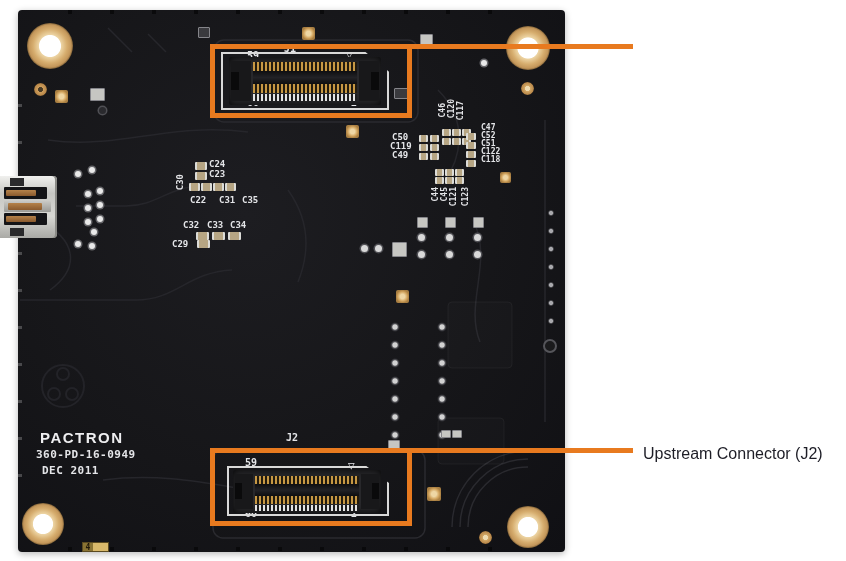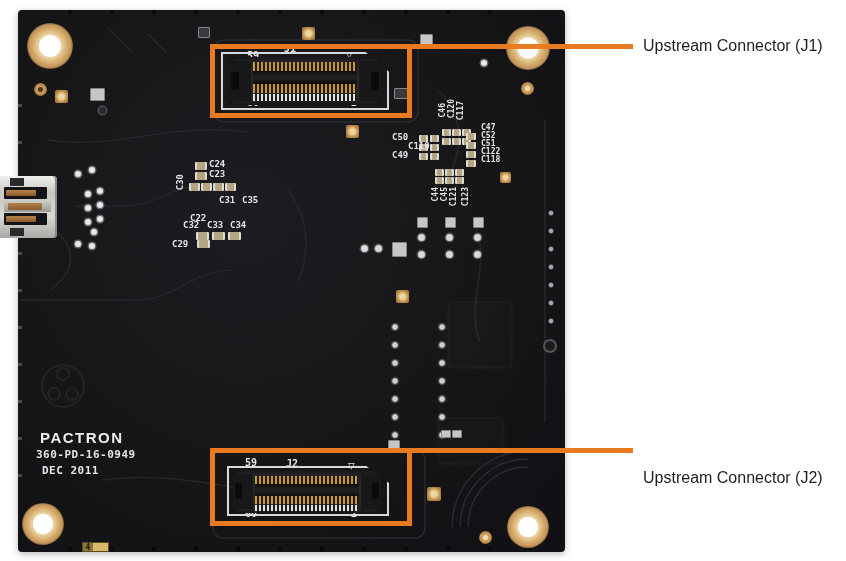--- a/index.html
+++ b/index.html
@@ -182,21 +182,21 @@
   <div class="cap" style="left:213px;top:183px;width:11px;"></div>
   <div class="cap" style="left:225px;top:183px;width:11px;"></div>
   <div class="cap" style="left:196px;top:232px;width:13px;"></div>
   <div class="cap" style="left:212px;top:232px;width:13px;"></div>
   <div class="cap" style="left:228px;top:232px;width:13px;"></div>
   <div class="cap" style="left:197px;top:240px;width:13px;"></div>
 
   <div class="silk" style="left:209px;top:159px;">C24</div>
   <div class="silk" style="left:209px;top:169px;">C23</div>
   <div class="silk v" style="left:175px;top:174px;">C30</div>
-  <div class="silk" style="left:190px;top:195px;margin-top:18px;">C22</div>
+  <div class="silk" style="left:190px;top:195px;">C22</div>
   <div class="silk" style="left:219px;top:195px;">C31</div>
   <div class="silk" style="left:242px;top:195px;">C35</div>
   <div class="silk" style="left:183px;top:220px;">C32</div>
   <div class="silk" style="left:207px;top:220px;">C33</div>
   <div class="silk" style="left:230px;top:220px;">C34</div>
   <div class="silk" style="left:172px;top:239px;">C29</div>
 
   <div class="cap sm" style="left:419px;top:135px;"></div>
   <div class="cap sm" style="left:430px;top:135px;"></div>
   <div class="cap sm" style="left:419px;top:144px;"></div>
@@ -214,21 +214,21 @@
   <div class="cap sm" style="left:466px;top:151px;width:10px;"></div>
   <div class="cap sm" style="left:466px;top:160px;width:10px;"></div>
   <div class="cap sm" style="left:435px;top:169px;"></div>
   <div class="cap sm" style="left:445px;top:169px;"></div>
   <div class="cap sm" style="left:455px;top:169px;"></div>
   <div class="cap sm" style="left:435px;top:177px;"></div>
   <div class="cap sm" style="left:445px;top:177px;"></div>
   <div class="cap sm" style="left:455px;top:177px;"></div>
 
   <div class="silk" style="left:392px;top:132px;">C50</div>
-  <div class="silk" style="left:408px;top:141px;">C119</div>
+  <div class="silk" style="left:390px;top:141px;">C119</div>
   <div class="silk" style="left:392px;top:150px;">C49</div>
 
   <div class="silk v sm" style="left:438px;top:103px;">C46</div>
   <div class="silk v sm" style="left:447px;top:99px;">C120</div>
   <div class="silk v sm" style="left:456px;top:101px;">C117</div>
 
   <div class="silk sm" style="left:481px;top:123px;">C47</div>
   <div class="silk sm" style="left:481px;top:131px;">C52</div>
   <div class="silk sm" style="left:481px;top:139px;">C51</div>
   <div class="silk sm" style="left:481px;top:147px;">C122</div>
@@ -276,35 +276,34 @@
   <div class="conn-outline" style="left:227px;top:466px;width:162px;height:50px;"></div>
   <div class="conn-body" style="left:233px;top:470px;width:148px;height:43px;"></div>
   <div class="conn-end" style="left:235px;top:474px;width:18px;height:35px;"></div>
   <div class="conn-notch" style="left:235px;top:483px;width:7px;height:16px;"></div>
   <div class="conn-end" style="left:361px;top:474px;width:18px;height:35px;"></div>
   <div class="conn-notch" style="left:372px;top:483px;width:7px;height:16px;"></div>
   <div class="pin-gold" style="left:255px;top:476px;width:104px;height:8px;"></div>
   <div class="pin-slot" style="left:255px;top:484px;width:104px;height:12px;"></div>
   <div class="pin-gold" style="left:255px;top:496px;width:104px;height:8px;"></div>
   <div class="pin-silver" style="left:255px;top:505px;width:104px;height:6px;"></div>
-  <div class="silk num" style="left:286px;top:458px;">J2</div>
+  <div class="silk num" style="left:286px;top:432px;">J2</div>
   <div class="silk num" style="left:245px;top:457px;">59</div>
   <div class="silk num" style="left:348px;top:459px;font-size:11px;">▽</div>
   <div class="silk num" style="left:245px;top:508px;">60</div>
   <div class="silk num" style="left:351px;top:508px;">2</div>
 
   <div id="logo">PACTRON</div>
   <div id="partnum">360-PD-16-0949</div>
   <div id="datecode">DEC 2011</div>
 
   <div id="sticker">
     <div class="cell-dark">4</div>
   </div>
 
   <div class="callout-box" style="left:210px;top:44px;width:202px;height:74px;"></div>
   <div class="leader" style="left:407px;top:44px;width:226px;"></div>
-  <div class="callout-label" style="left:643px;top:37px;">Upstream Connector (J1)</div>
 
   <div class="callout-box" style="left:210px;top:448px;width:202px;height:78px;"></div>
   <div class="leader" style="left:407px;top:448px;width:226px;"></div>
-  <div class="callout-label" style="left:643px;top:445px;margin-top:24px;">Upstream Connector (J2)</div>
+  <div class="callout-label" style="left:643px;top:445px;">Upstream Connector (J2)</div>
 
 </div>
 
 </body></html>

